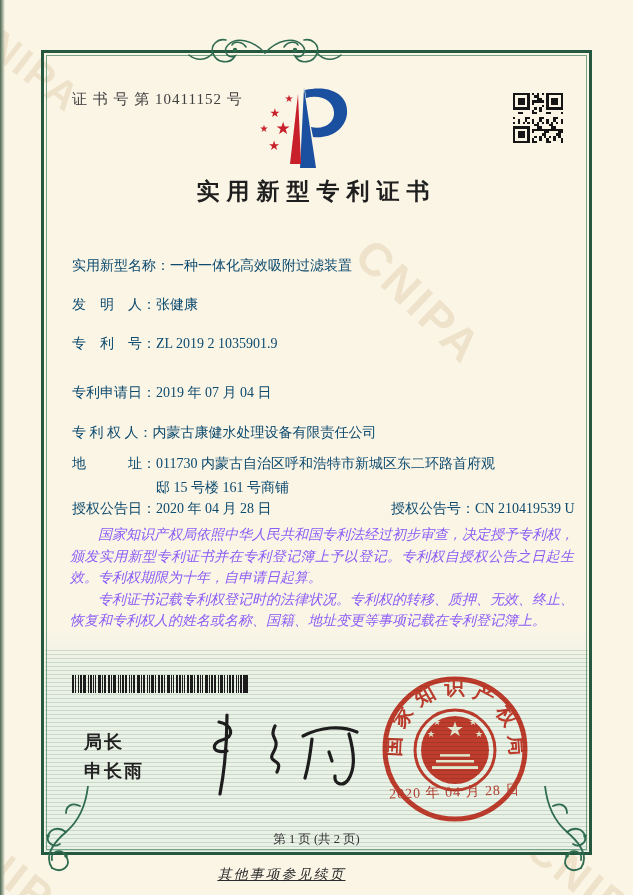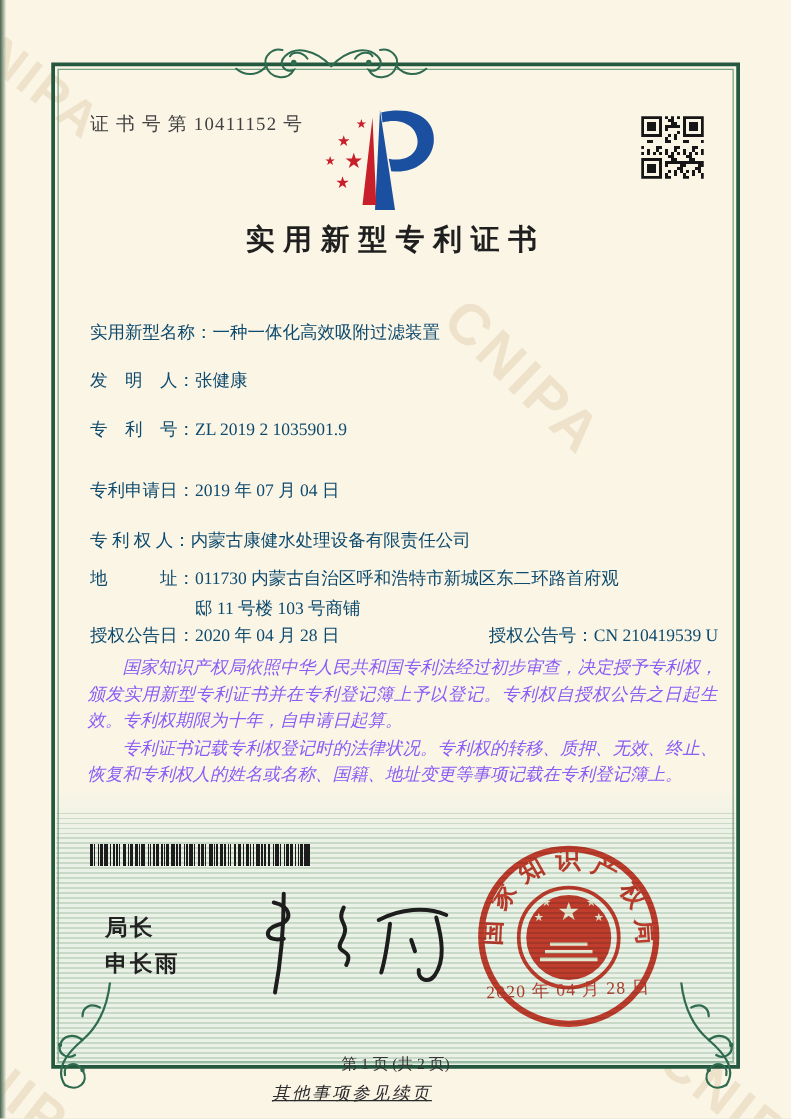--- a/index.html
+++ b/index.html
@@ -30,21 +30,21 @@
   .row .lab{display:inline-block;}
   .addr-wrap{display:inline-block;vertical-align:top;line-height:24px;}
   
   .paras{left:70px;top:524px;width:504px;font-size:14px;line-height:21.5px;
          font-style:italic;color:#8b5cf6;text-align:justify;}
   .paras p{margin:0;text-indent:2em;}
   
   .sig-label{left:84px;font-size:18px;font-family:"Liberation Sans","DejaVu Sans",sans-serif;
              font-weight:600;color:#222;letter-spacing:2px;}
   
-  .page-no{left:0;top:831px;width:633px;text-align:center;font-size:12.5px;color:#333;margin-top:12px;}
+  .page-no{left:0;top:831px;width:633px;text-align:center;font-size:12.5px;color:#333;}
   .foot-note{left:0;top:866px;width:563px;text-align:center;font-size:14px;font-style:italic;color:#2c2c2c;letter-spacing:2px;text-decoration:underline;}
   
   .seal{left:365px;top:659px;width:180px;height:190px;mix-blend-mode:multiply;opacity:0.95;}
   .seal-date{position:absolute;left:24px;top:124px;width:150px;font-size:14px;color:#c5392a;
              letter-spacing:1px;transform:rotate(-2deg);white-space:nowrap;}
   svg{display:block;}
 </style>
 </head>
 <body>
 
@@ -235,21 +235,21 @@
   <div class="abs row" style="top:335px;">
     <span class="lab">专　利　号：</span><span>ZL 2019 2 1035901.9</span>
   </div>
   <div class="abs row" style="top:384px;">
     <span class="lab">专利申请日：</span><span>2019 年 07 月 04 日</span>
   </div>
   <div class="abs row" style="top:412px;margin-top:12px;">
     <span class="lab">专 利 权 人：</span><span>内蒙古康健水处理设备有限责任公司</span>
   </div>
   <div class="abs row" style="top:452px;">
-    <span class="lab" style="vertical-align:top;line-height:24px;">地　　　址：</span><span class="addr-wrap"><span>011730  内蒙古自治区呼和浩特市新城区东二环路首府观</span><br><span>邸 11 号楼 103 号商铺</span></span>
+    <span class="lab" style="vertical-align:top;line-height:24px;">地　　　址：</span><span class="addr-wrap"><span>011730  内蒙古自治区呼和浩特市新城区东二环路首府观</span><br><span>邸 15 号楼 161 号商铺</span></span>
   </div>
   <div class="abs row" style="top:500px;">
     <span class="lab">授权公告日：</span><span>2020 年 04 月 28 日</span>
   </div>
   <div class="abs row" style="left:352px;top:500px;margin-left:39px;">
     <span class="lab">授权公告号：</span><span>CN 210419539 U</span>
   </div>
 
   <div class="abs paras">
     <p>国家知识产权局依照中华人民共和国专利法经过初步审查，决定授予专利权，颁发实用新型专利证书并在专利登记簿上予以登记。专利权自授权公告之日起生效。专利权期限为十年，自申请日起算。</p>

